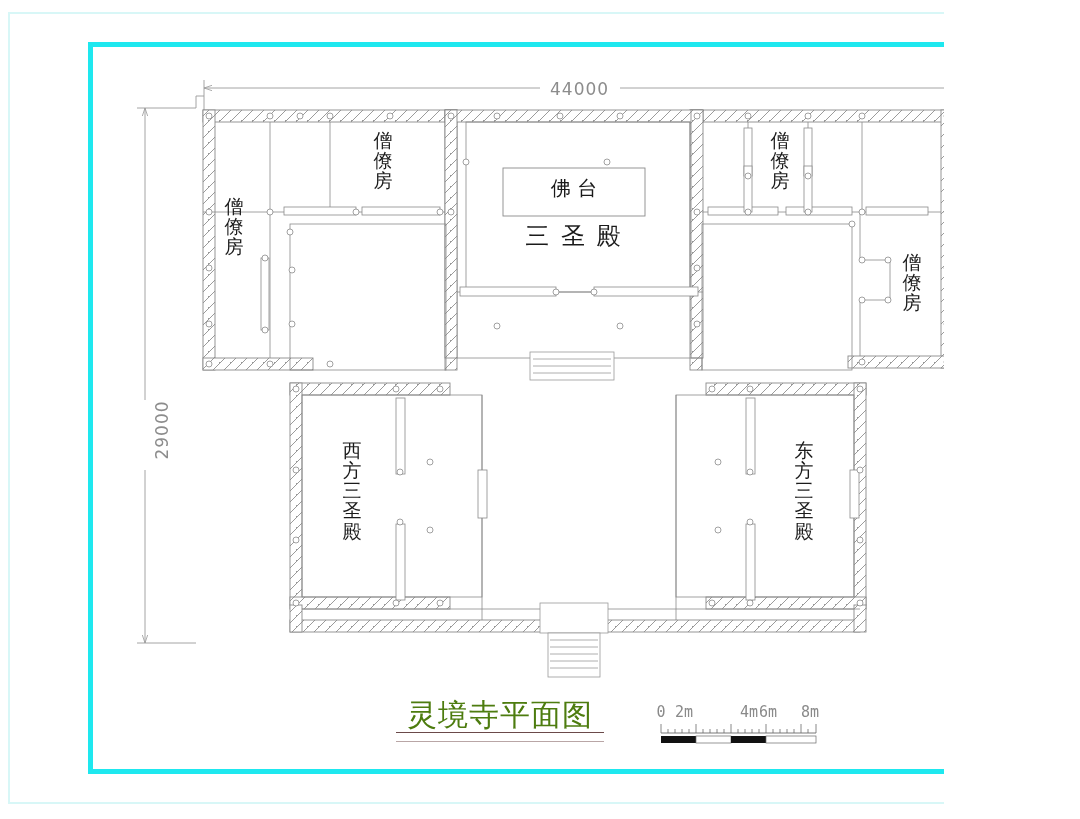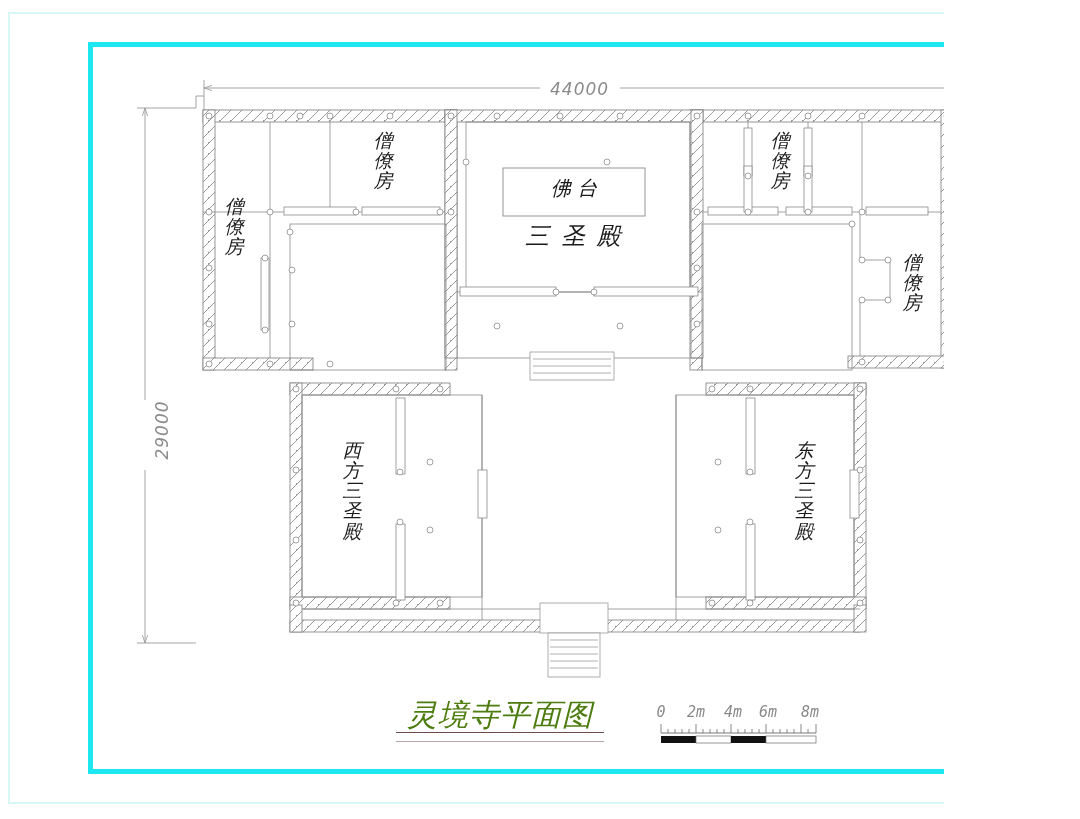--- a/index.html
+++ b/index.html
@@ -10,21 +10,20 @@
   }
   body {
     font-family: "DejaVu Sans", "Liberation Sans", sans-serif;
   }
   #sheet {
     position: relative;
     width: 944px;
     height: 819px;
     background: #ffffff;
     overflow: hidden;
-    font-style: italic;
   }
   
   #outer-border {
     position: absolute;
     left: 8px;
     top: 12px;
     width: 1062px;
     height: 792px;
     border: 2px solid #d8f7f7;
     box-sizing: border-box;
@@ -447,22 +446,22 @@
 
   <div id="title-block">
     <div id="plan-title">灵境寺平面图</div>
     <div id="title-rule-1"></div>
     <div id="title-rule-2"></div>
   </div>
 
   <div id="scalebar-block">
     <div id="scalebar-ticks-labels">
       <span class="sb-num" style="left:6px;">0</span>
-      <span class="sb-num" style="left:41px;">2m</span>
-      <span class="sb-num" style="left:78px;">4m</span>
+      <span class="sb-num" style="left:29px;">2m</span>
+      <span class="sb-num" style="left:94px;">4m</span>
       <span class="sb-num" style="left:113px;">6m</span>
       <span class="sb-num" style="left:155px;">8m</span>
     </div>
   </div>
 
   <div id="north-block">
     <div id="north-letter">N</div>
   </div>
 
 </div>

